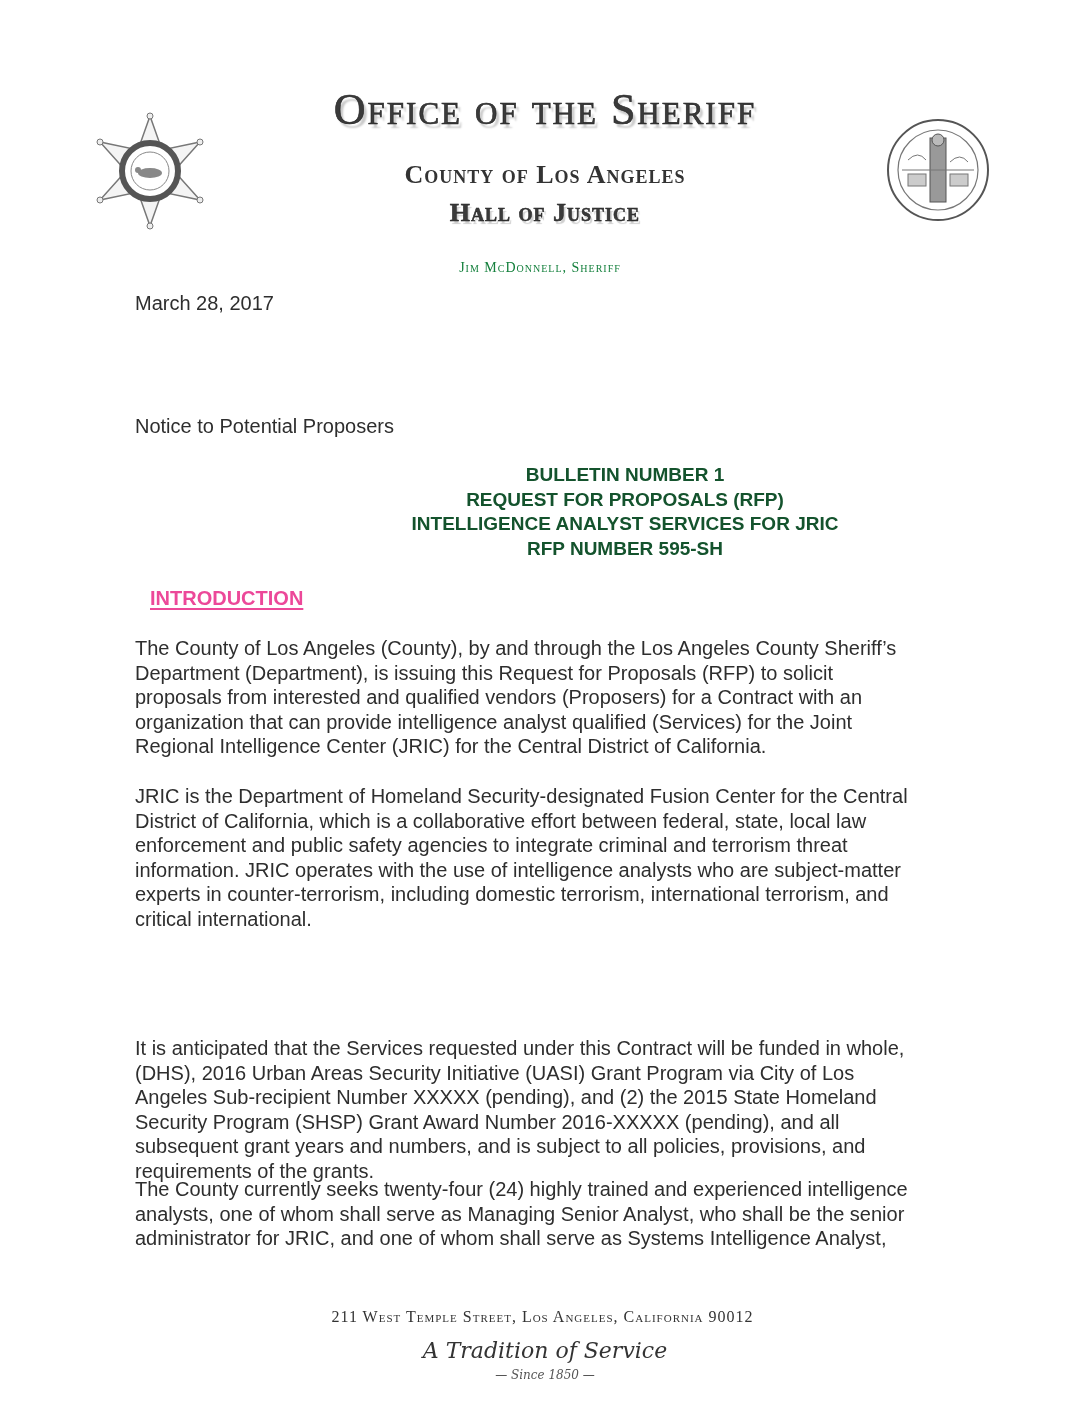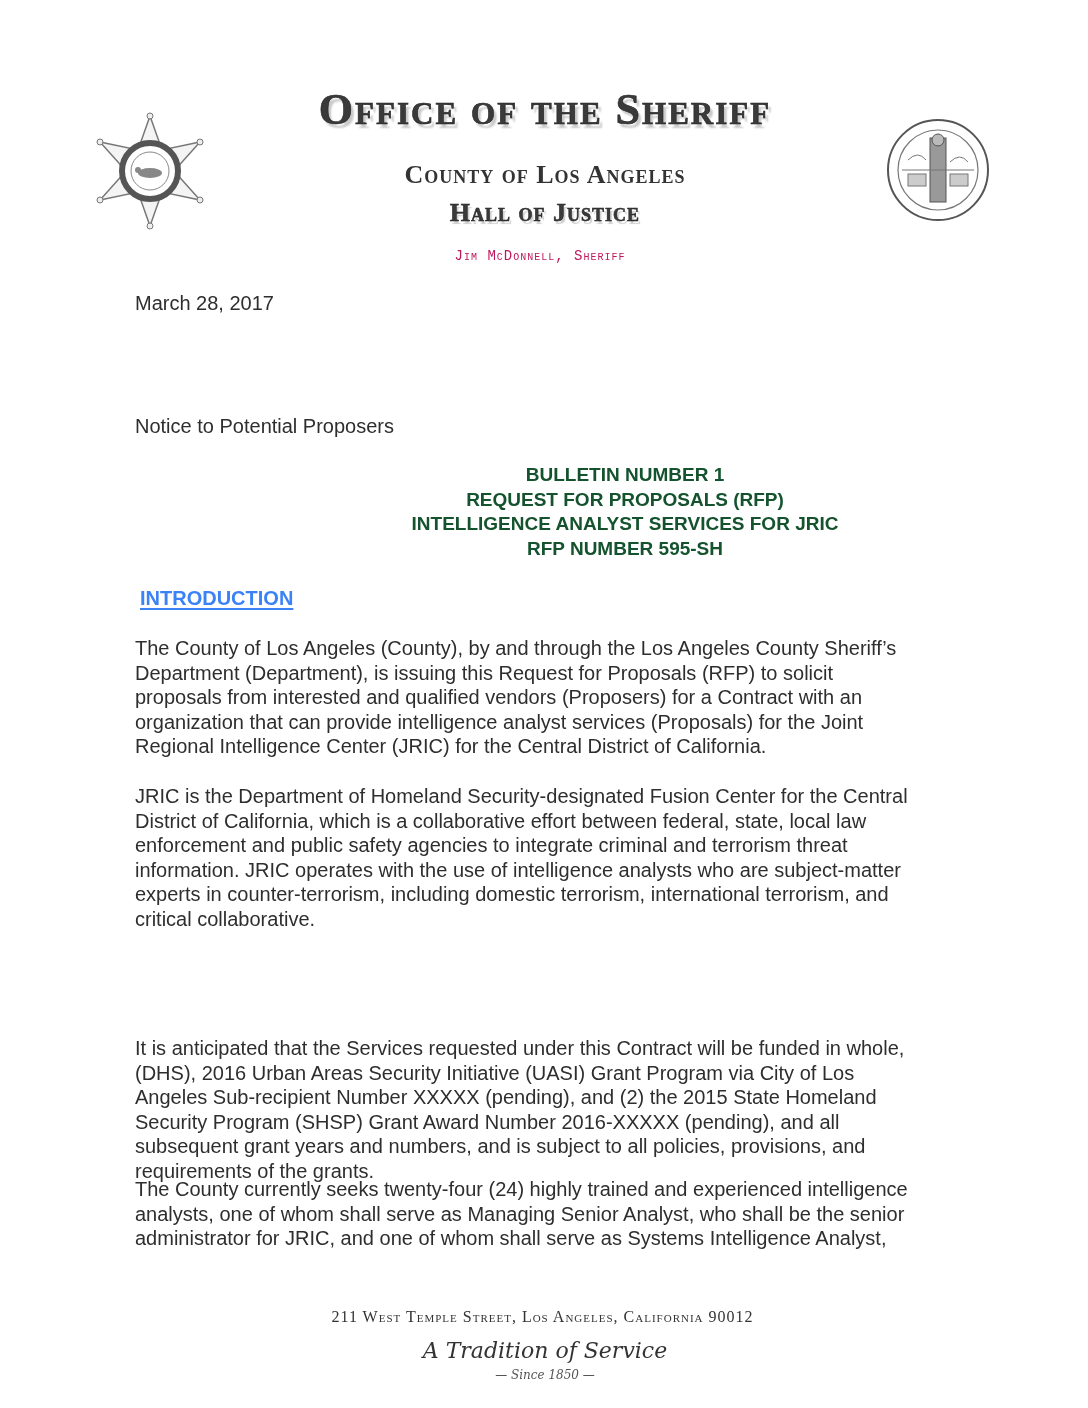--- a/index.html
+++ b/index.html
@@ -2,60 +2,60 @@
 <html><head>
 <meta charset="utf-8">
 <style>
   html, body { margin: 0; padding: 0; background: #ffffff; }
   body { width: 1088px; height: 1408px; position: relative; overflow: hidden; color: #2a2a2a; }
   .page { position: absolute; left: 0; top: 0; width: 1088px; height: 1408px; background: #fff; }
 
   
   .lh-title {
     position: absolute; left: 230px; top: 84px; width: 630px; text-align: center;
-    font-family: "Liberation Serif", "DejaVu Serif", serif; font-weight: bold;
+    font-family: "Liberation Serif", "DejaVu Serif", serif; font-weight: normal;
     font-size: 44px; letter-spacing: 2px; color: #3a3a3a;
     font-variant: small-caps;
     text-shadow: 3px 4px 2px #c9c9c9;
     -webkit-text-stroke: 0.6px #222;
   }
   .lh-county {
     position: absolute; left: 300px; top: 160px; width: 490px; text-align: center;
     font-family: "Liberation Serif", "DejaVu Serif", serif; font-weight: bold;
     font-size: 26px; font-variant: small-caps; color: #333; letter-spacing: 1px;
   }
   .lh-hall {
     position: absolute; left: 360px; top: 198px; width: 370px; text-align: center;
     font-family: "Liberation Serif", "DejaVu Serif", serif; font-weight: bold;
     font-size: 26px; font-variant: small-caps; color: #3a3a3a; letter-spacing: 1px;
     text-shadow: 2px 3px 1px #cfcfcf;
     -webkit-text-stroke: 0.5px #222;
   }
   .lh-sheriff {
-    position: absolute; left: 380px; top: 248px; width: 320px; text-align: center;
-    font-family: Liberation Mono, monospace;
-    font-size: 14px; font-variant: small-caps; color: #be185d; letter-spacing: 1px;
+    position: absolute; left: 380px; top: 260px; width: 320px; text-align: center;
+    font-family: Liberation Serif, serif;
+    font-size: 14px; font-variant: small-caps; color: #15803d; letter-spacing: 1px;
   }
   .seal { position: absolute; }
   .seal-star { left: 90px; top: 112px; width: 120px; height: 118px; }
   .seal-county { left: 878px; top: 116px; width: 120px; height: 108px; }
 
   
   .txt { position: absolute; font-family: "Liberation Sans", "DejaVu Sans", sans-serif; font-size: 20px; color: #2e2e2e; line-height: 24.5px; }
   .date { left: 135px; top: 291px; }
   .notice { left: 135px; top: 414px; }
   .bulletin {
     position: absolute; left: 270px; top: 463px; width: 710px; text-align: center;
     font-family: "Liberation Sans", "DejaVu Sans", sans-serif; font-weight: bold;
     font-size: 19px; line-height: 24.5px; color: #14532d;
   }
   .intro-head {
-    position: absolute; left: 140px; top: 587px;
+    position: absolute; left: 150px; top: 587px;
     font-family: "Liberation Sans", "DejaVu Sans", sans-serif; font-weight: bold;
-    font-size: 20px; color: #3b82f6; text-decoration: underline; text-underline-offset: 3px;
+    font-size: 20px; color: #ec4899; text-decoration: underline; text-underline-offset: 3px;
   }
   .para { position: absolute; left: 135px; width: 840px; }
   .para .line { display: block; white-space: nowrap; height: 24.6px; }
   .p1 { top: 636px; }
   .p2 { top: 784px; }
   .p3 { top: 1036px; }
   .p4 { top: 1177px; }
 
   
   .footer-addr {
@@ -123,31 +123,31 @@
     <div>INTELLIGENCE ANALYST SERVICES FOR JRIC</div>
     <div>RFP NUMBER 595-SH</div>
   </div>
 
   <div class="intro-head">INTRODUCTION</div>
 
   <div class="txt para p1">
     <span class="line">The County of Los Angeles (County), by and through the Los Angeles County Sheriff’s</span>
     <span class="line">Department (Department), is issuing this Request for Proposals (RFP) to solicit</span>
     <span class="line">proposals from interested and qualified vendors (Proposers) for a Contract with an</span>
-    <span class="line">organization that can provide intelligence analyst services (Proposals) for the Joint</span>
+    <span class="line">organization that can provide intelligence analyst qualified (Services) for the Joint</span>
     <span class="line">Regional Intelligence Center (JRIC) for the Central District of California.</span>
   </div>
 
   <div class="txt para p2">
     <span class="line">JRIC is the Department of Homeland Security-designated Fusion Center for the Central</span>
     <span class="line">District of California, which is a collaborative effort between federal, state, local law</span>
     <span class="line">enforcement and public safety agencies to integrate criminal and terrorism threat</span>
     <span class="line">information.  JRIC operates with the use of intelligence analysts who are subject-matter</span>
     <span class="line">experts in counter-terrorism, including domestic terrorism, international terrorism, and</span>
-    <span class="line">critical collaborative.</span>
+    <span class="line">critical international.</span>
   </div>
 
   <div class="txt para p3">
     <span class="line">It is anticipated that the Services requested under this Contract will be funded in whole,</span>
     <span class="line">(DHS), 2016 Urban Areas Security Initiative (UASI) Grant Program via City of Los</span>
     <span class="line">Angeles Sub-recipient Number XXXXX (pending), and (2) the 2015 State Homeland</span>
     <span class="line">Security Program (SHSP) Grant Award Number 2016-XXXXX (pending), and all</span>
     <span class="line">subsequent grant years and numbers, and is subject to all policies, provisions, and</span>
     <span class="line">requirements of the grants.</span>
   </div>

